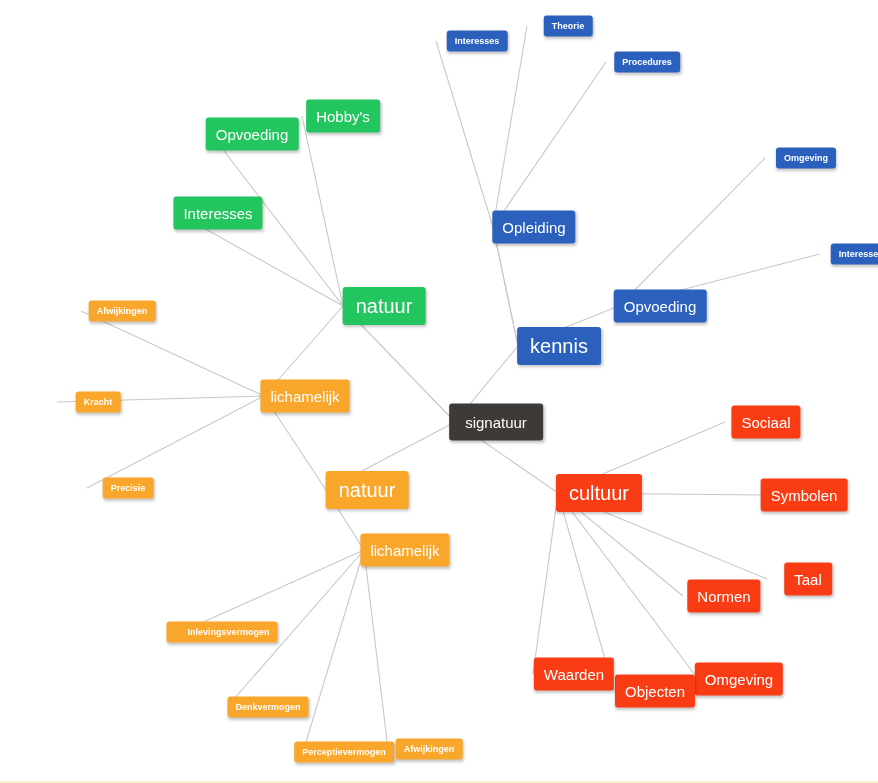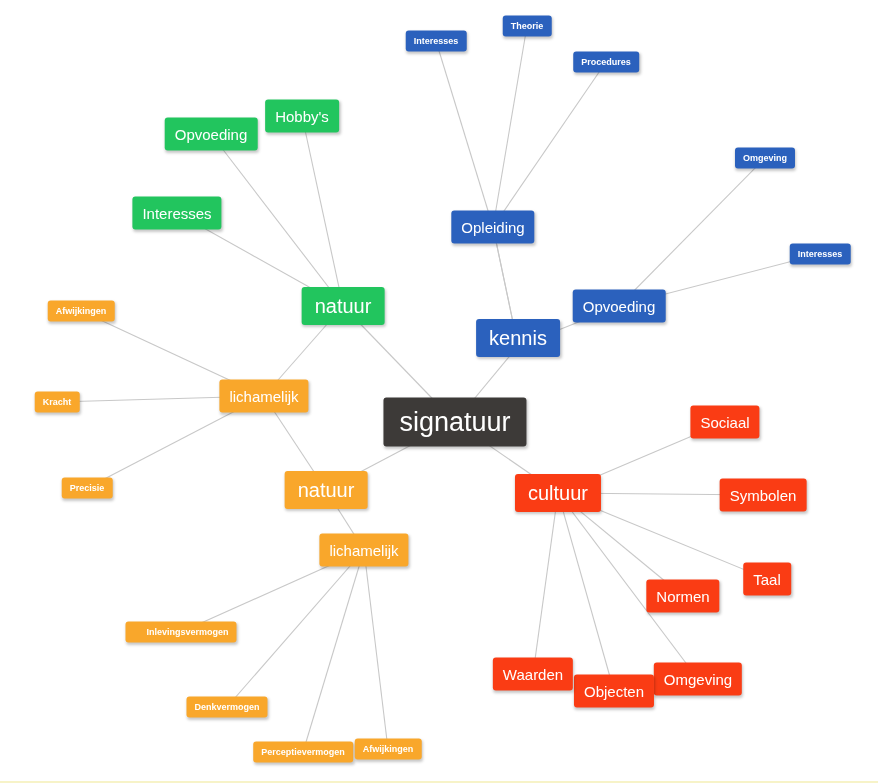--- a/index.html
+++ b/index.html
@@ -35,28 +35,29 @@
     justify-content: center;
     color: #ffffff;
     border-radius: 3px;
     white-space: nowrap;
     line-height: 1;
     text-align: left;
     box-shadow: 1px 2px 3px rgba(0,0,0,0.22);
     transform: translate(-50%, -50%);
     cursor: pointer;
     user-select: none;
+    margin-left: 41px;
   }
   .node.root      { background: #3d3a38; }
   .node.green     { background: #22c55e; }
   .node.blue      { background: #2b61bd; }
   .node.orange    { background: #f9a72b; }
   .node.red       { background: #fa3c14; }
 
-  .sz-root   { font-size: 27px; padding: 11px 16px; font-weight: 400; }
+  .sz-root   { font-size: 15px; padding: 11px 16px; font-weight: 400; }
   .sz-l1     { font-size: 20px; padding: 9px 13px; font-weight: 400; }
   .sz-l2     { font-size: 15px; padding: 9px 10px; font-weight: 400; }
   .sz-l3     { font-size: 9px;  padding: 6px 8px;  font-weight: 700; }
 
   #bottom-rule {
     position: absolute;
     left: 0;
     bottom: 0;
     width: 878px;
     height: 2px;
@@ -110,21 +111,21 @@
       </div>
       <div class="node green sz-l2" style="left: 302px; top: 116px;">
         <span>Hobby's</span>
       </div>
       <div class="node green sz-l2" style="left: 211px; top: 134px;">
         <span>Opvoeding</span>
       </div>
       <div class="node green sz-l2" style="left: 177px; top: 213px;">
         <span>Interesses</span>
       </div>
-      <div class="node blue sz-l1" style="left: 518px; top: 338px;">
+      <div class="node blue sz-l1" style="left: 518px; top: 346px;">
         <span>kennis</span>
       </div>
       <div class="node blue sz-l2" style="left: 493px; top: 227px;">
         <span>Opleiding</span>
       </div>
       <div class="node blue sz-l3" style="left: 436px; top: 41px;">
         <span>Interesses</span>
       </div>
       <div class="node blue sz-l3" style="left: 527px; top: 26px;">
         <span>Theorie</span>

